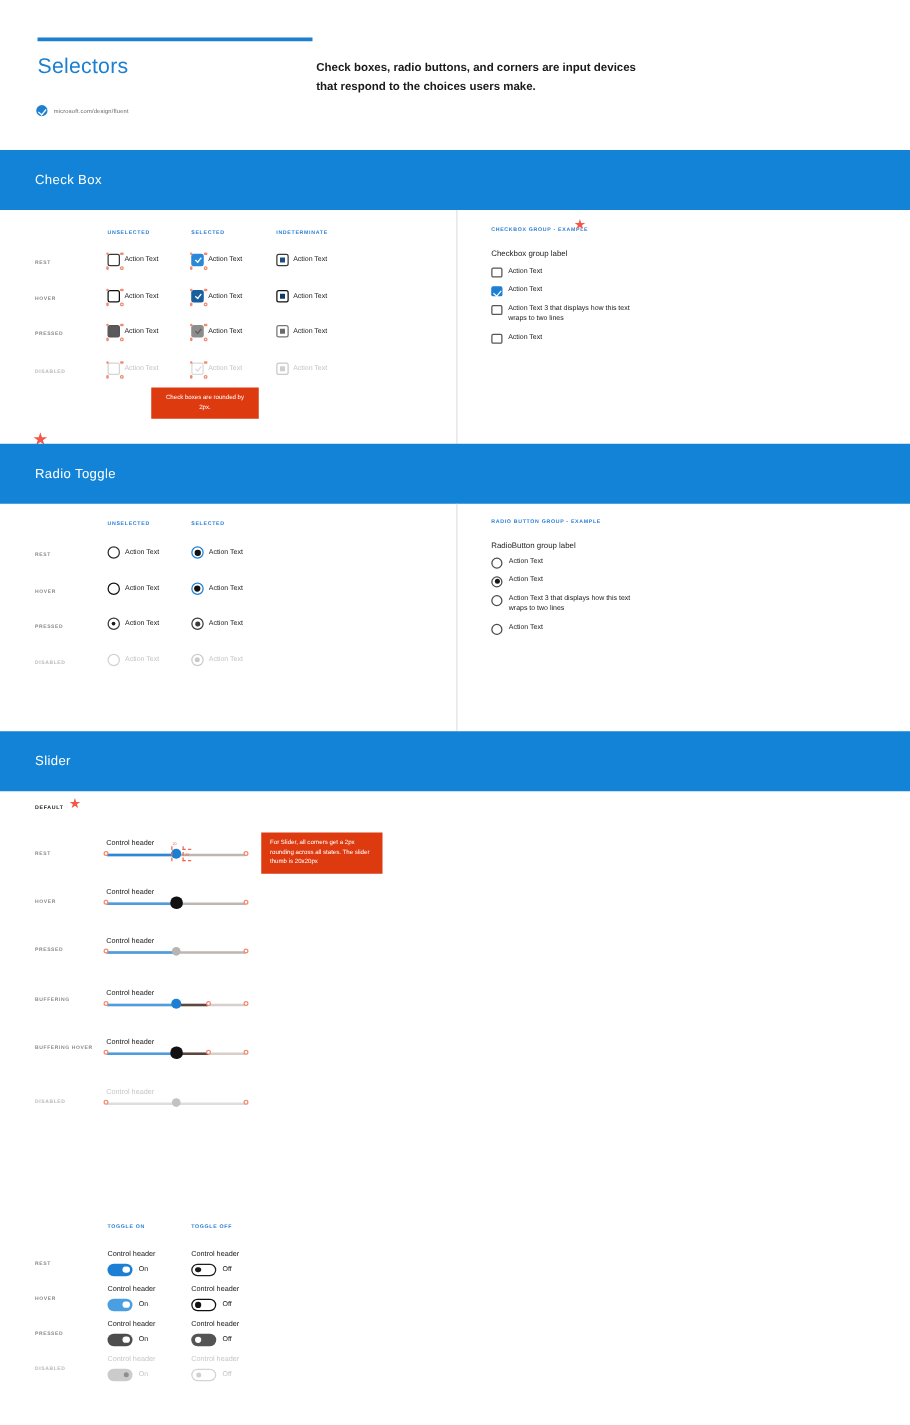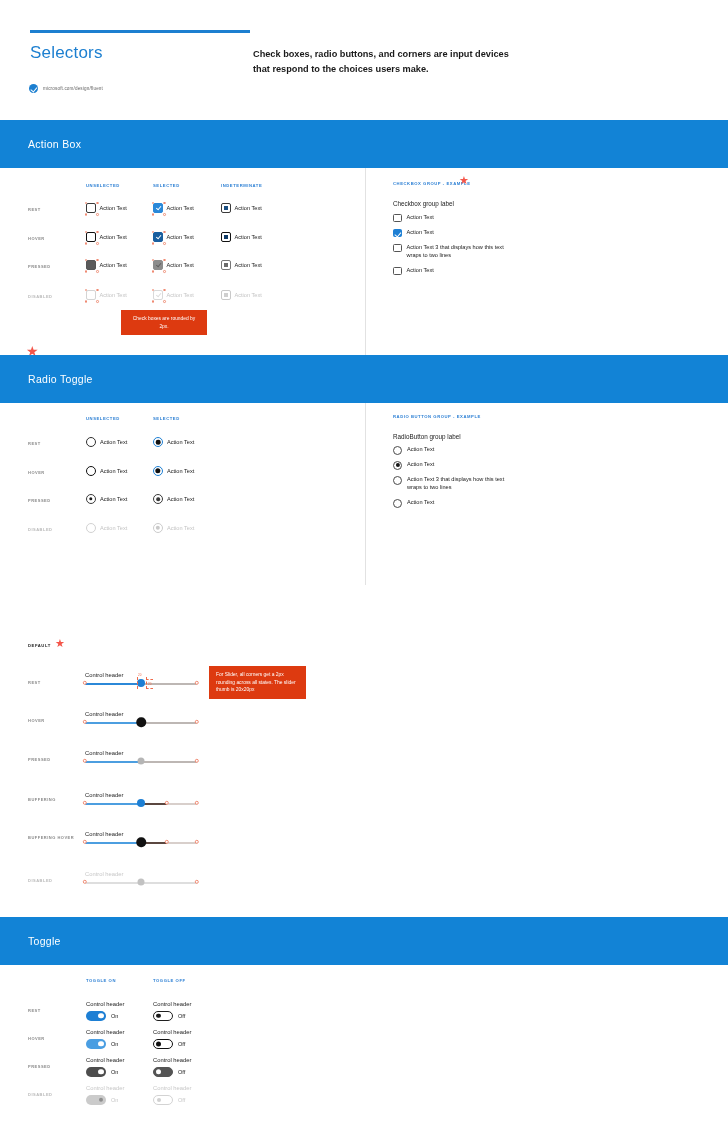--- a/index.html
+++ b/index.html
@@ -230,21 +230,21 @@
     <div class="hero-rule"></div>
     <div class="hero-title">Selectors</div>
     <div class="hero-desc">Check boxes, radio buttons, and corners are input devices that respond to the choices users make.</div>
     <div class="hero-link">
       <span class="hero-dot"></span>
       <span class="hero-link-text">microsoft.com/design/fluent</span>
     </div>
   </div>
 
   <div class="band" style="top:120px">
-    <div class="band-title">Action Box</div>
+    <div class="band-title">Check Box</div>
   </div>
 
   <div class="section-body" style="top:168px;height:187px">
     <div class="vdivider" style="top:0;height:187px"></div>
 
     <span class="star" style="left:26px;top:176px;position:absolute">★</span>
 
     <div class="colhead" style="left:86px;top:15px">UNSELECTED</div>
     <div class="colhead" style="left:153px;top:15px">SELECTED</div>
     <div class="colhead" style="left:221px;top:15px">INDETERMINATE</div>
@@ -473,20 +473,23 @@
     <div class="grow" style="left:393px;top:72px;width:118px">
       <span class="grb"></span>
       <span class="gtext">Action Text 3 that displays how this text wraps to two lines</span>
     </div>
     <div class="grow" style="left:393px;top:95px;width:115px">
       <span class="grb"></span>
       <span class="gtext">Action Text</span>
     </div>
   </div>
 
+  <div class="band" style="top:585px">
+    <div class="band-title">Slider</div>
+  </div>
 
   <div class="section-body" style="top:633px;height:282px">
 
     <div class="grouphead" style="left:28px;top:10px;color:#1a1a1a">DEFAULT</div>
     <span class="star sm" style="left:55px;top:5px;position:absolute">★</span>
 
     <div class="rowlabel" style="left:28px;top:47px">REST</div>
     <div class="rowlabel" style="left:28px;top:85px">HOVER</div>
     <div class="rowlabel" style="left:28px;top:124px">PRESSED</div>
     <div class="rowlabel" style="left:28px;top:164px">BUFFERING</div>
@@ -552,23 +555,20 @@
       <div class="sl-head dim">Control header</div>
       <div class="sl-track" style="background:#dedede"></div>
       <div class="sl-end" style="left:0"></div>
       <div class="sl-end" style="left:112px"></div>
       <div class="sl-thumb" style="left:56px;width:7px;height:7px;background:#c2c2c2"></div>
     </div>
 
     <div class="callout" style="left:209px;top:33px;width:97px">For Slider, all corners get a 2px rounding across all states. The slider thumb is 20x20px</div>
   </div>
 
-  <div class="band" style="top:917px">
-    <div class="band-title">Toggle</div>
-  </div>
 
   <div class="section-body" style="top:965px;height:175px">
 
     <div class="colhead" style="left:86px;top:13px">TOGGLE ON</div>
     <div class="colhead" style="left:153px;top:13px">TOGGLE OFF</div>
 
     <div class="rowlabel" style="left:28px;top:43px">REST</div>
     <div class="rowlabel" style="left:28px;top:71px">HOVER</div>
     <div class="rowlabel" style="left:28px;top:99px">PRESSED</div>
     <div class="rowlabel dim" style="left:28px;top:127px">DISABLED</div>

